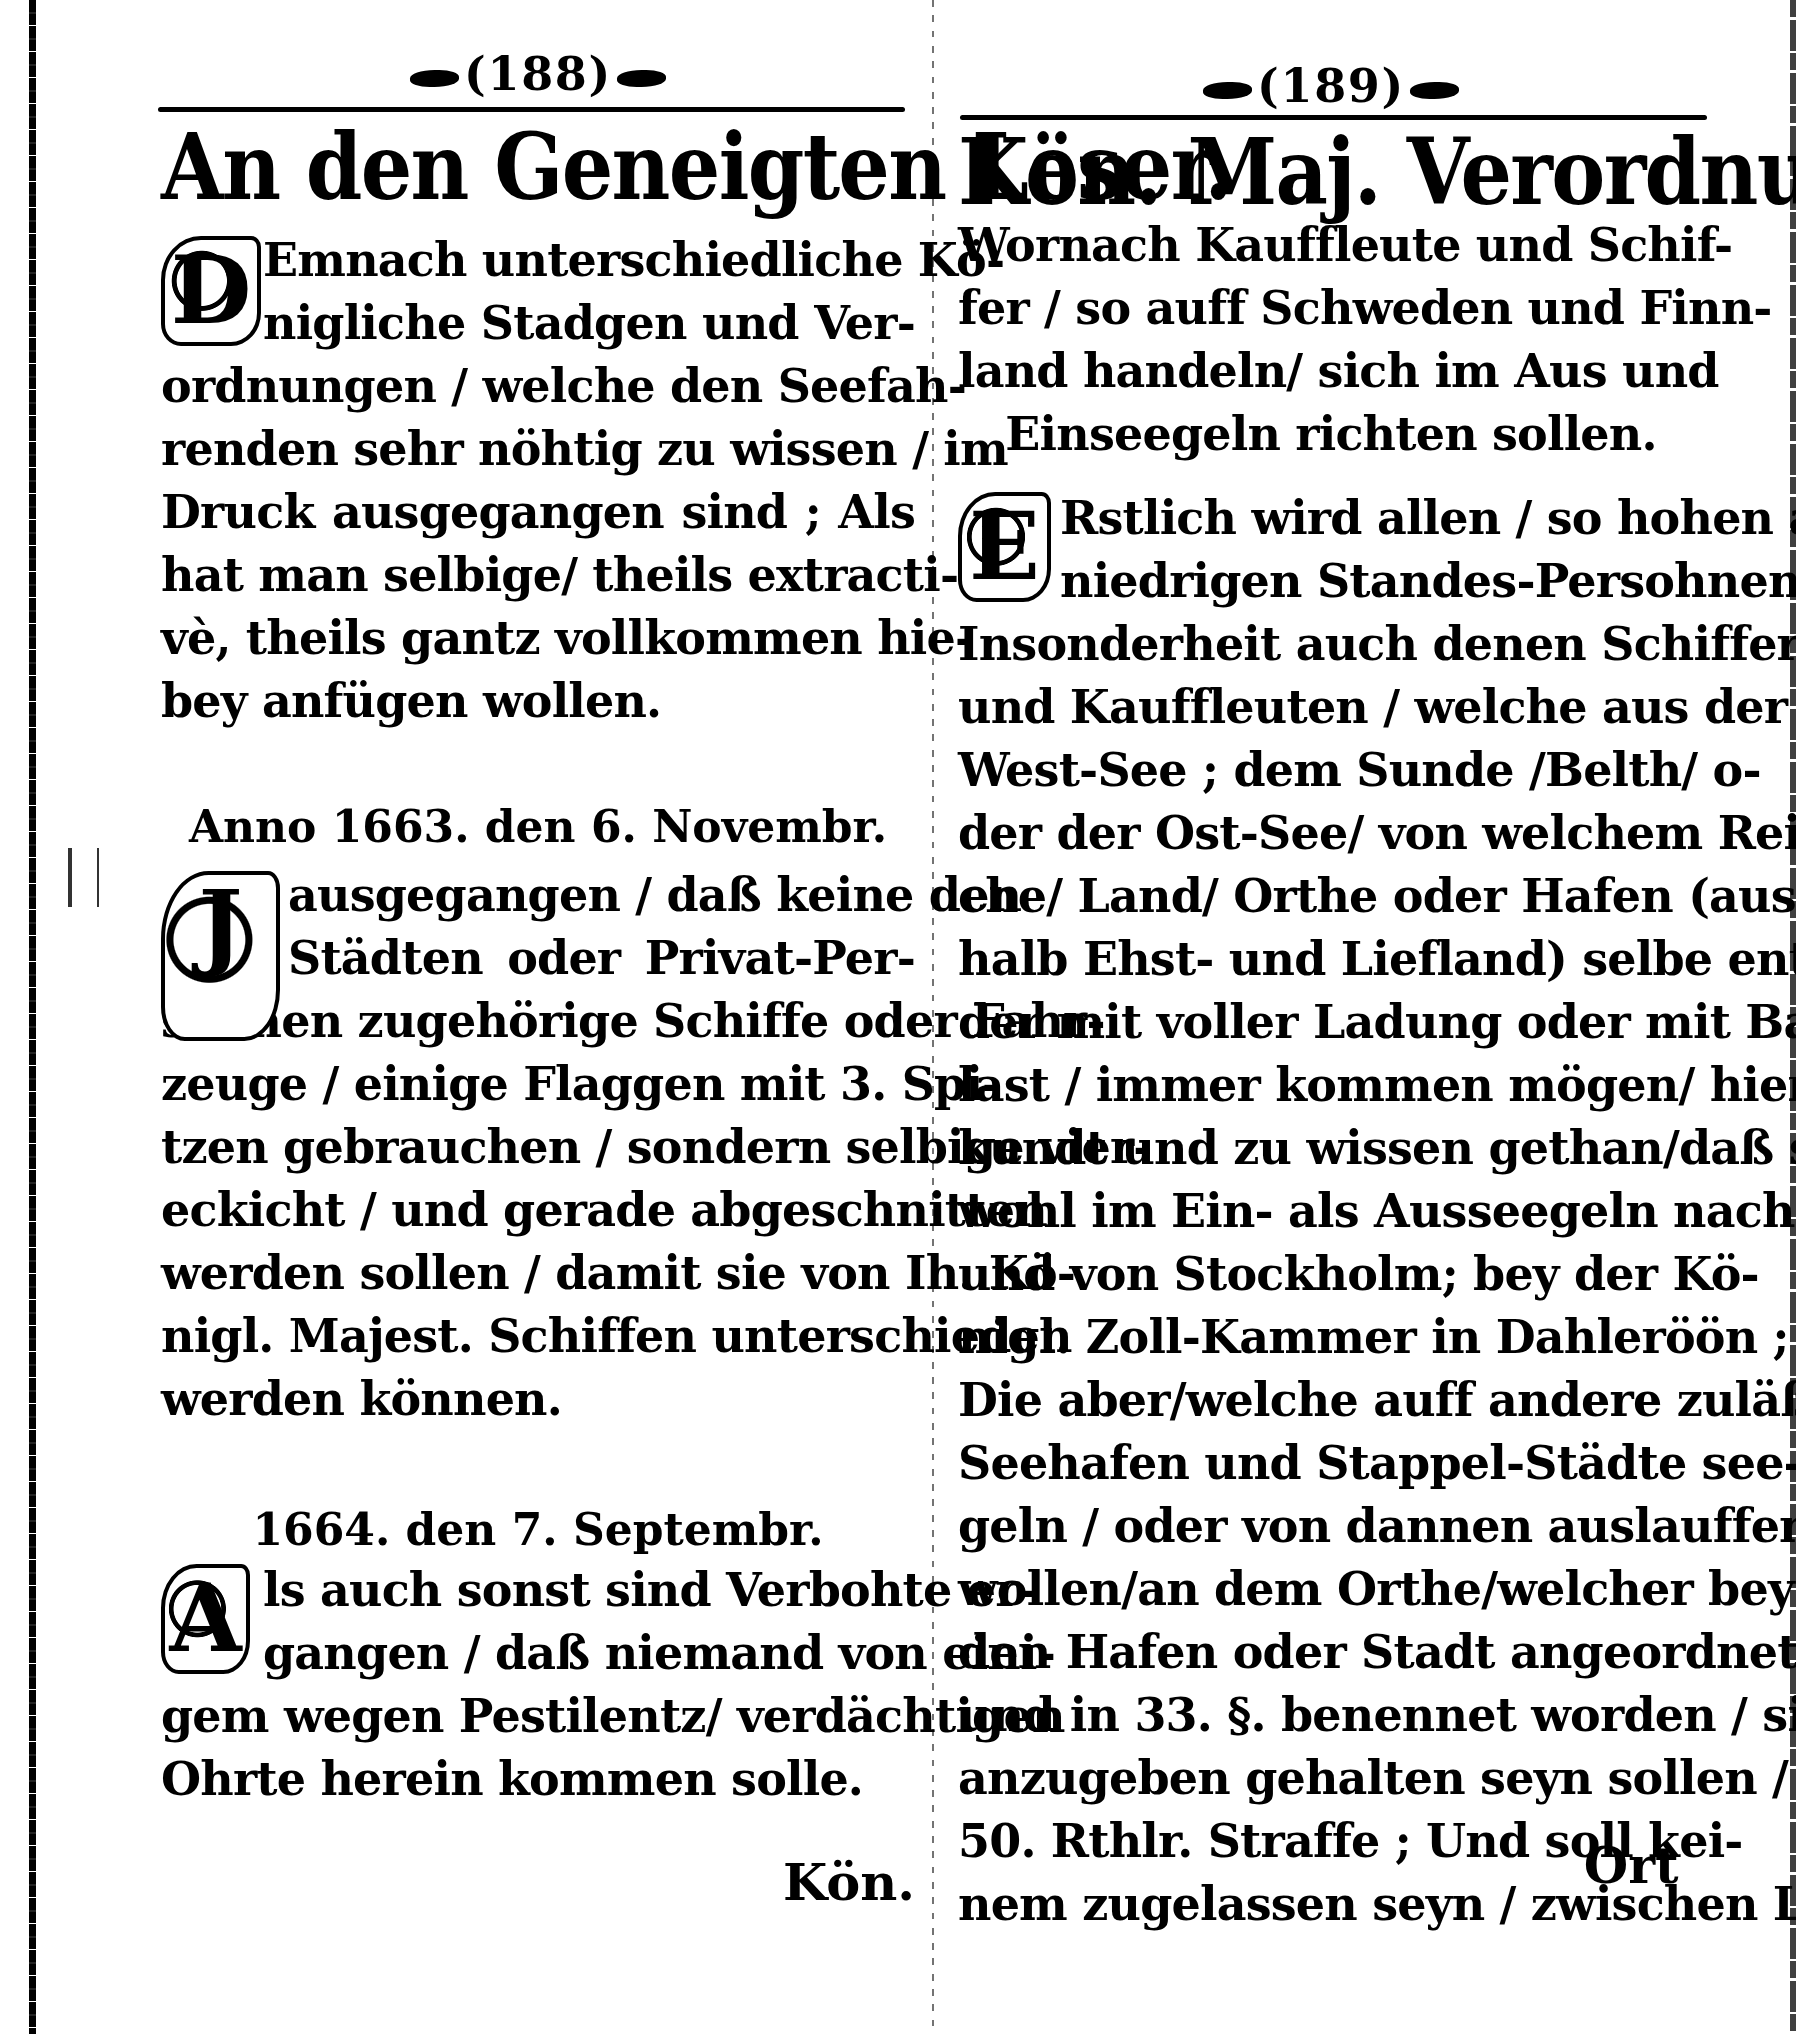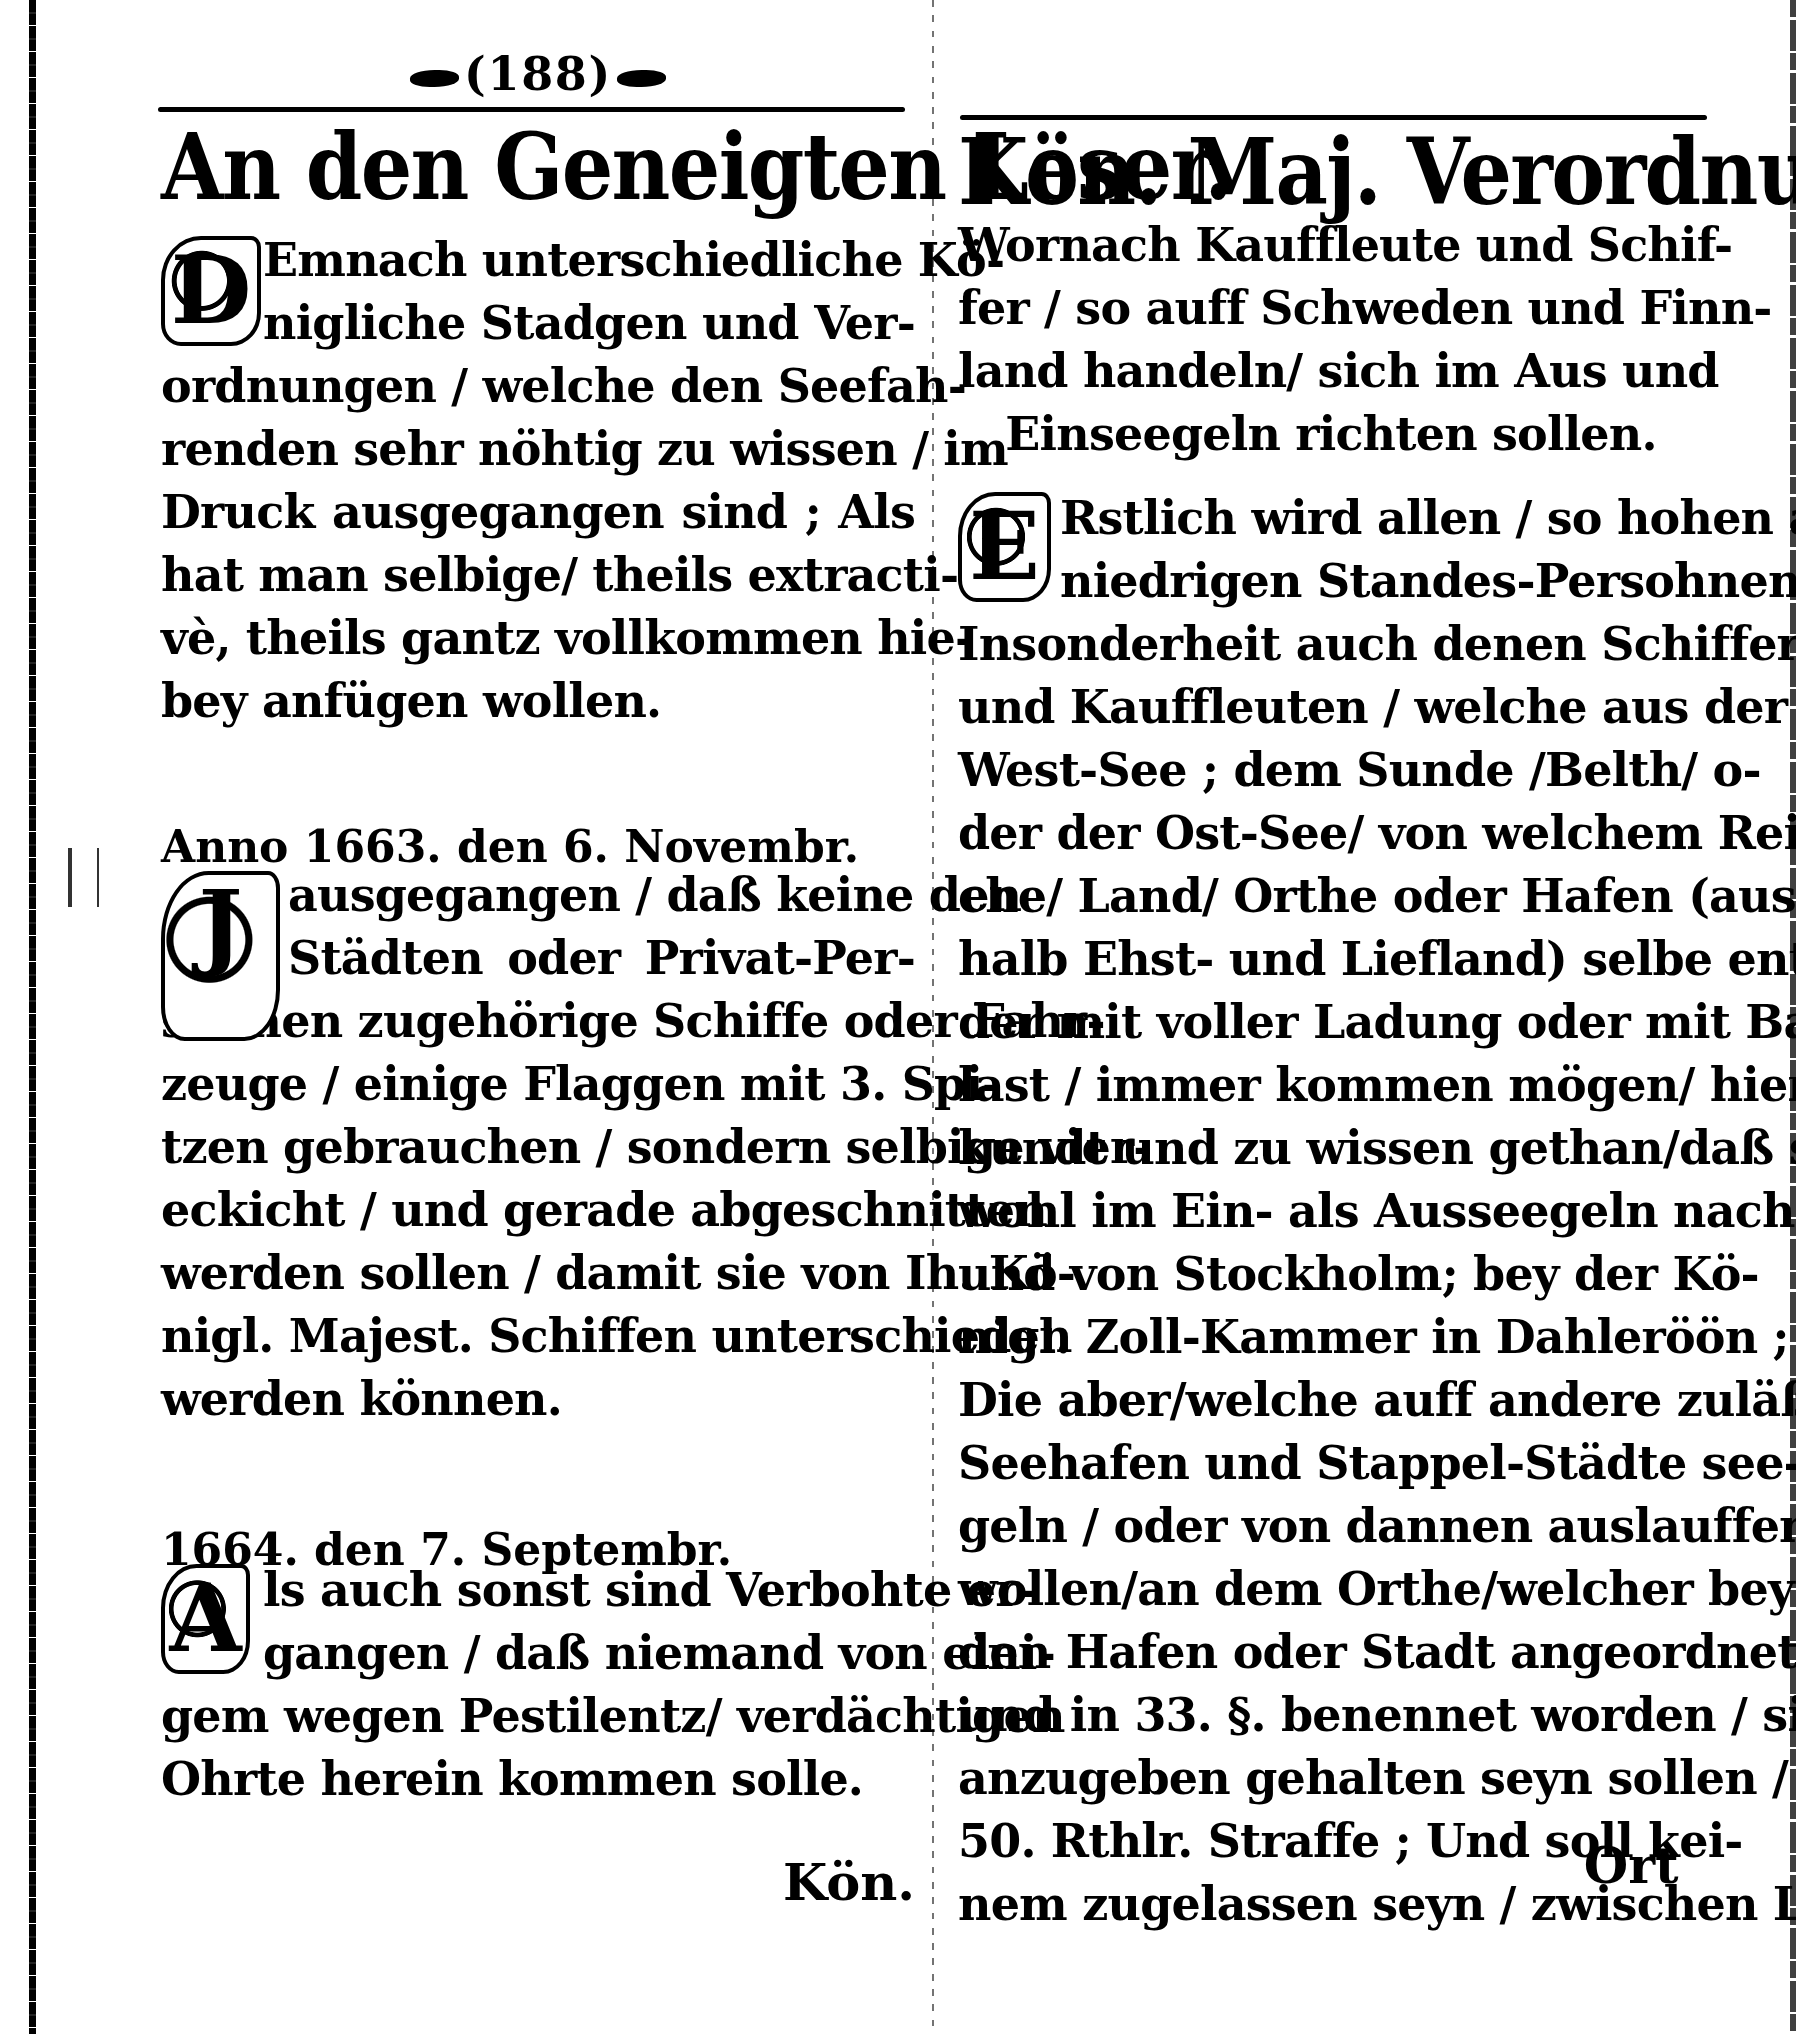--- a/index.html
+++ b/index.html
@@ -143,24 +143,24 @@
       text-align: center;
       box-sizing: border-box;
       background: radial-gradient(circle at 40% 40%, #fff 0 30%, #000 31% 36%, #fff 37% 100%);
     }
     .dropcap span { position: relative; }
 
     .date-line {
       position: absolute;
       left: 0;
       right: 0;
+      text-align: center;
       font-family: "DejaVu Serif", serif;
       font-size: 44px;
       font-weight: bold;
-      margin-top: 20px;
     }
     .catchword {
       position: absolute;
       font-family: "DejaVu Serif", serif;
       font-weight: bold;
       font-size: 51px;
     }
   </style>
 </head>
 <body>
@@ -211,20 +211,23 @@
     <span class="line indent-small">ls auch sonst sind Verbohte er-</span>
     <span class="line indent-small">gangen / daß niemand von eini-</span>
     <span class="line">gem wegen Pestilentz/ verdächtigen</span>
     <span class="line last">Ohrte herein kommen solle.</span>
   </div>
 
   <div class="catchword" style="right:0; top:1852px;">Kön.</div>
 </div>
 
 <div class="page right">
+  <div class="page-number" style="top:59px;">
+    <span class="orn"></span>(<span>189</span>)<span class="orn"></span>
+  </div>
   <div class="head-rule"></div>
   <div class="title" style="top:127px;">Kön. Maj. Verordnung.</div>
 
   <div class="block" style="top:214px;">
     <span class="line">Wornach Kauffleute und Schif-</span>
     <span class="line">fer / so auff Schweden und Finn-</span>
     <span class="line center">land handeln/ sich im Aus und</span>
     <span class="line center">Einseegeln richten sollen.</span>
   </div>
 

